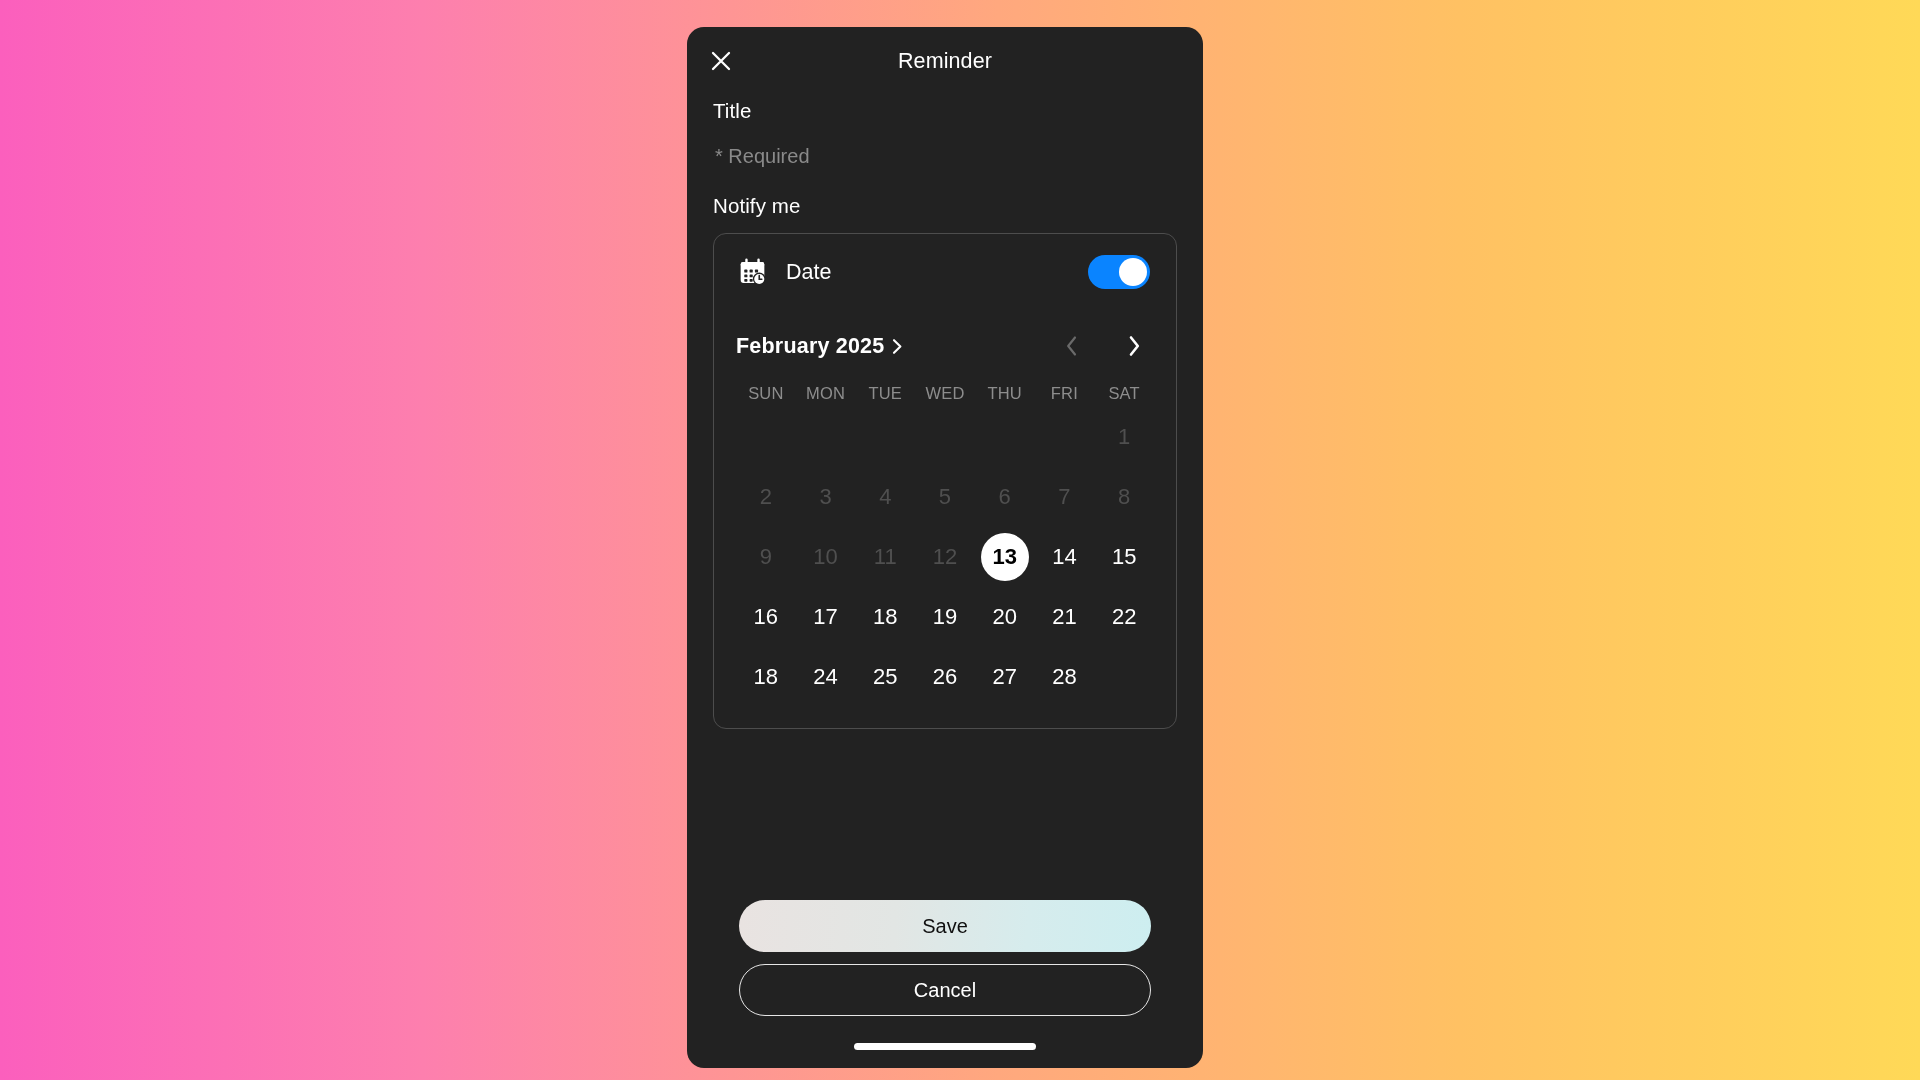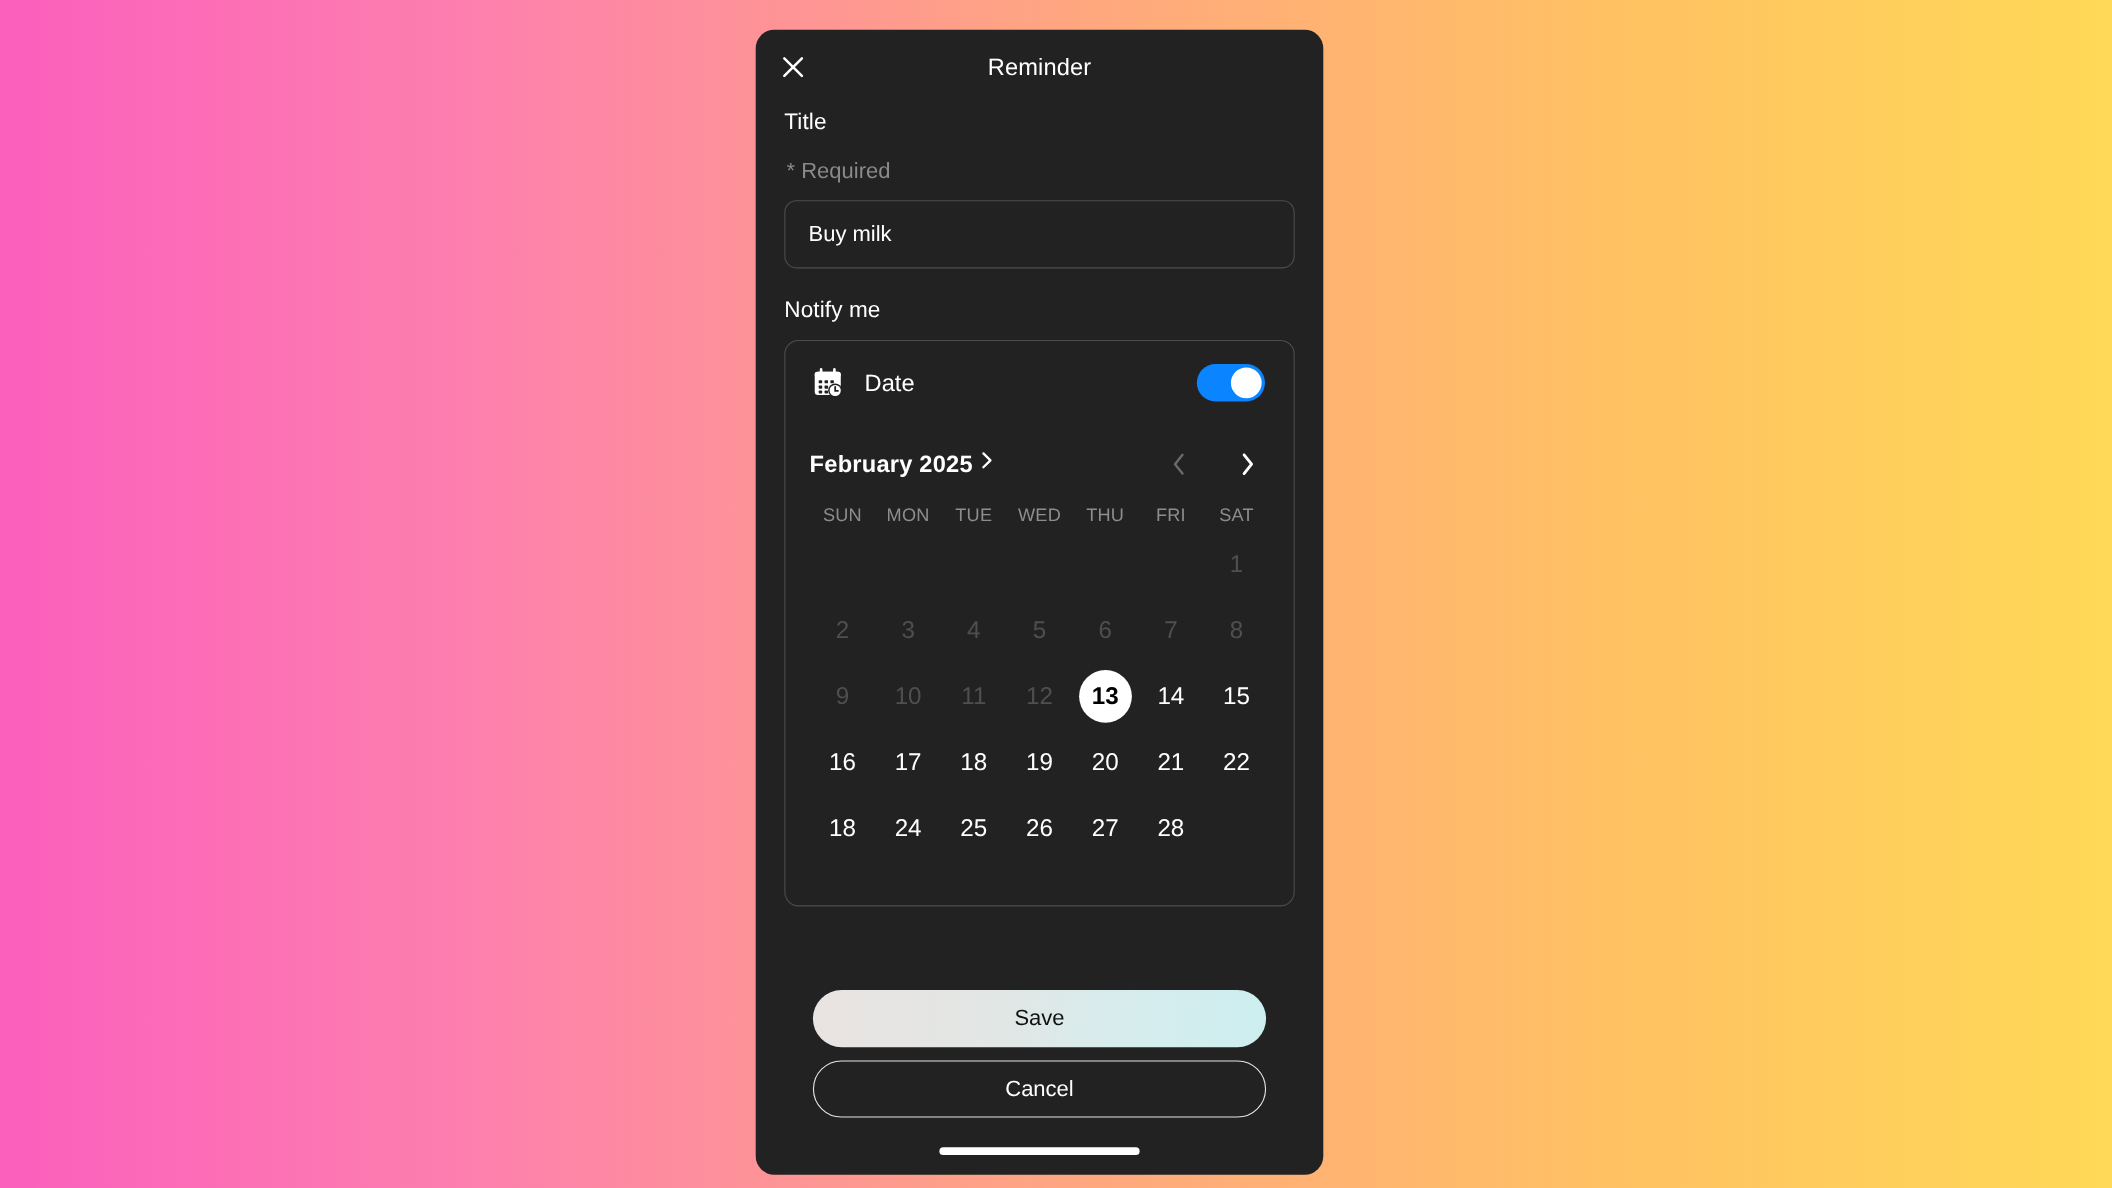--- a/index.html
+++ b/index.html
@@ -84,21 +84,21 @@
   }
   #title-input::placeholder{ color:#777; }
 
   #notify-label{ margin-top:26px; }
 
   
   #notify-card{
     margin-top:15px;
     border:1px solid #4d4d4d;
     border-radius:13px;
-    padding:0 0 40px 0;
+    padding:0 0 21px 0;
   }
 
   #date-row{
     height:76px;
     display:flex;
     align-items:center;
     padding:0 26px 0 24px;
   }
   #date-icon{ width:29px;height:29px;flex:0 0 29px; display:block; }
   #date-row-label{
@@ -126,21 +126,21 @@
   
   #calendar{ padding:0 22px; }
   #cal-header{
     display:flex;
     align-items:center;
     height:52px;
     margin-top:10px;
   }
   #cal-month-btn{
     display:flex;
-    align-items:flex-start;
+    align-items:flex-end;
     gap:7px;
     cursor:pointer;
   }
   #cal-month-label{
     color:#ffffff;
     font-size:21.5px;
     font-weight:bold;
     letter-spacing:.2px;
   }
   #cal-nav{ margin-left:auto; display:flex; align-items:center; gap:40px; padding-right:9px;}
@@ -243,21 +243,20 @@
       </svg>
     </div>
     <div id="dialog-title">Reminder</div>
   </div>
 
   <div id="panel-body">
 
     <div id="title-label" class="section-label">Title</div>
     <div id="required-note">* Required</div>
 
-    <input id="title-input" type="text" value="Buy milk" placeholder="Title" style="">
 
     <div id="notify-label" class="section-label">Notify me</div>
 
     <div id="notify-card">
 
       <div id="date-row">
         <span id="date-icon">
           <svg width="29" height="29" viewBox="0 0 24 24" aria-hidden="true">
             <path d="M7 1.5v2.2M17 1.5v2.2" stroke="#fff" stroke-width="2" stroke-linecap="round"></path>
             <rect x="2.2" y="3.3" width="19.6" height="17.4" rx="2.4" fill="#fff"></rect>

